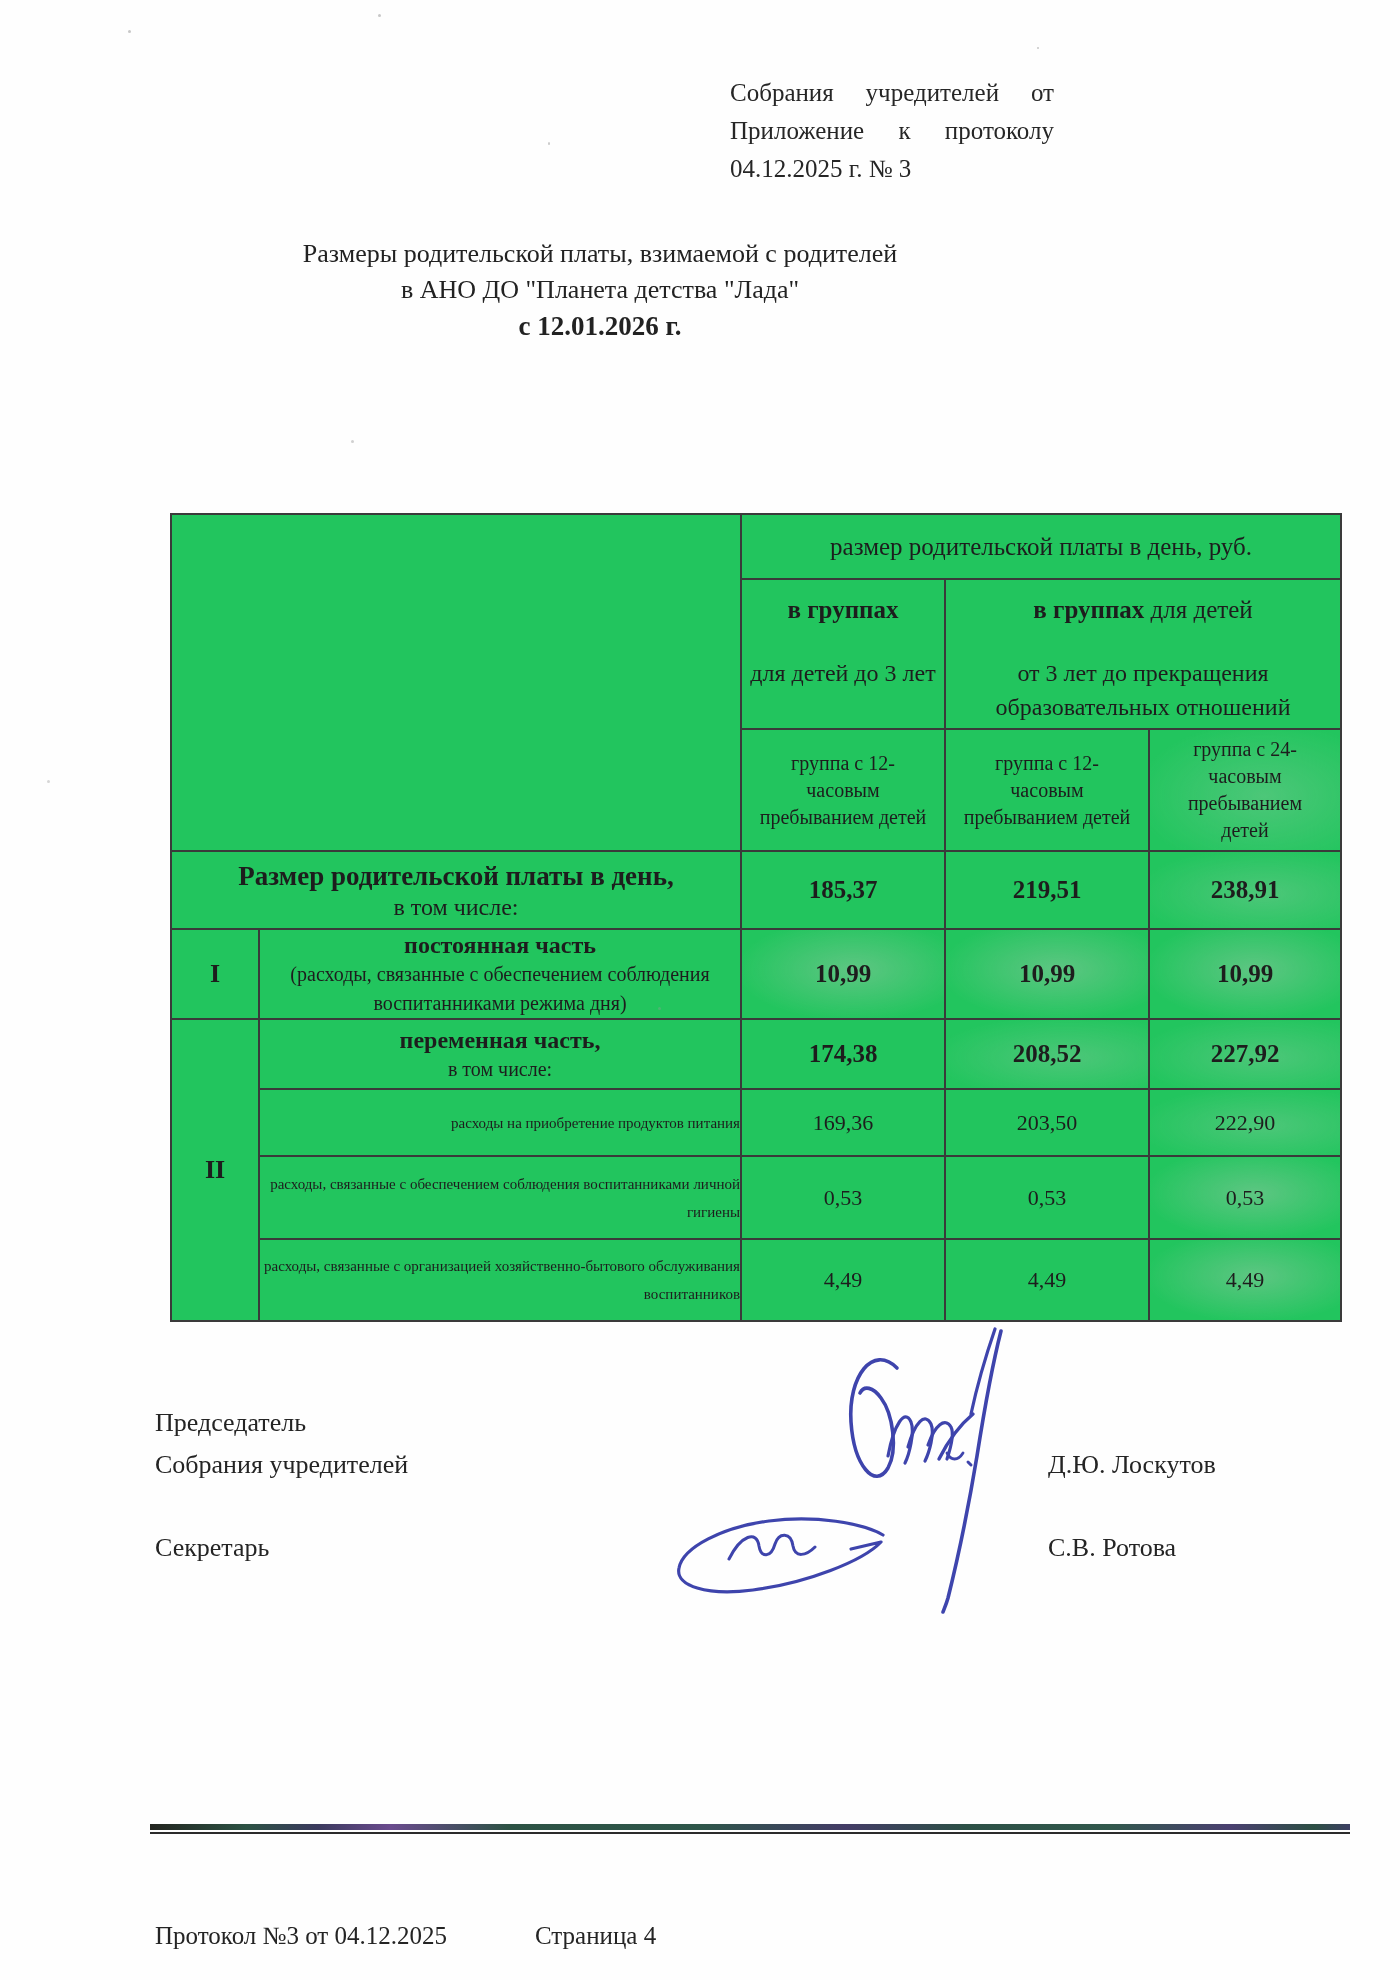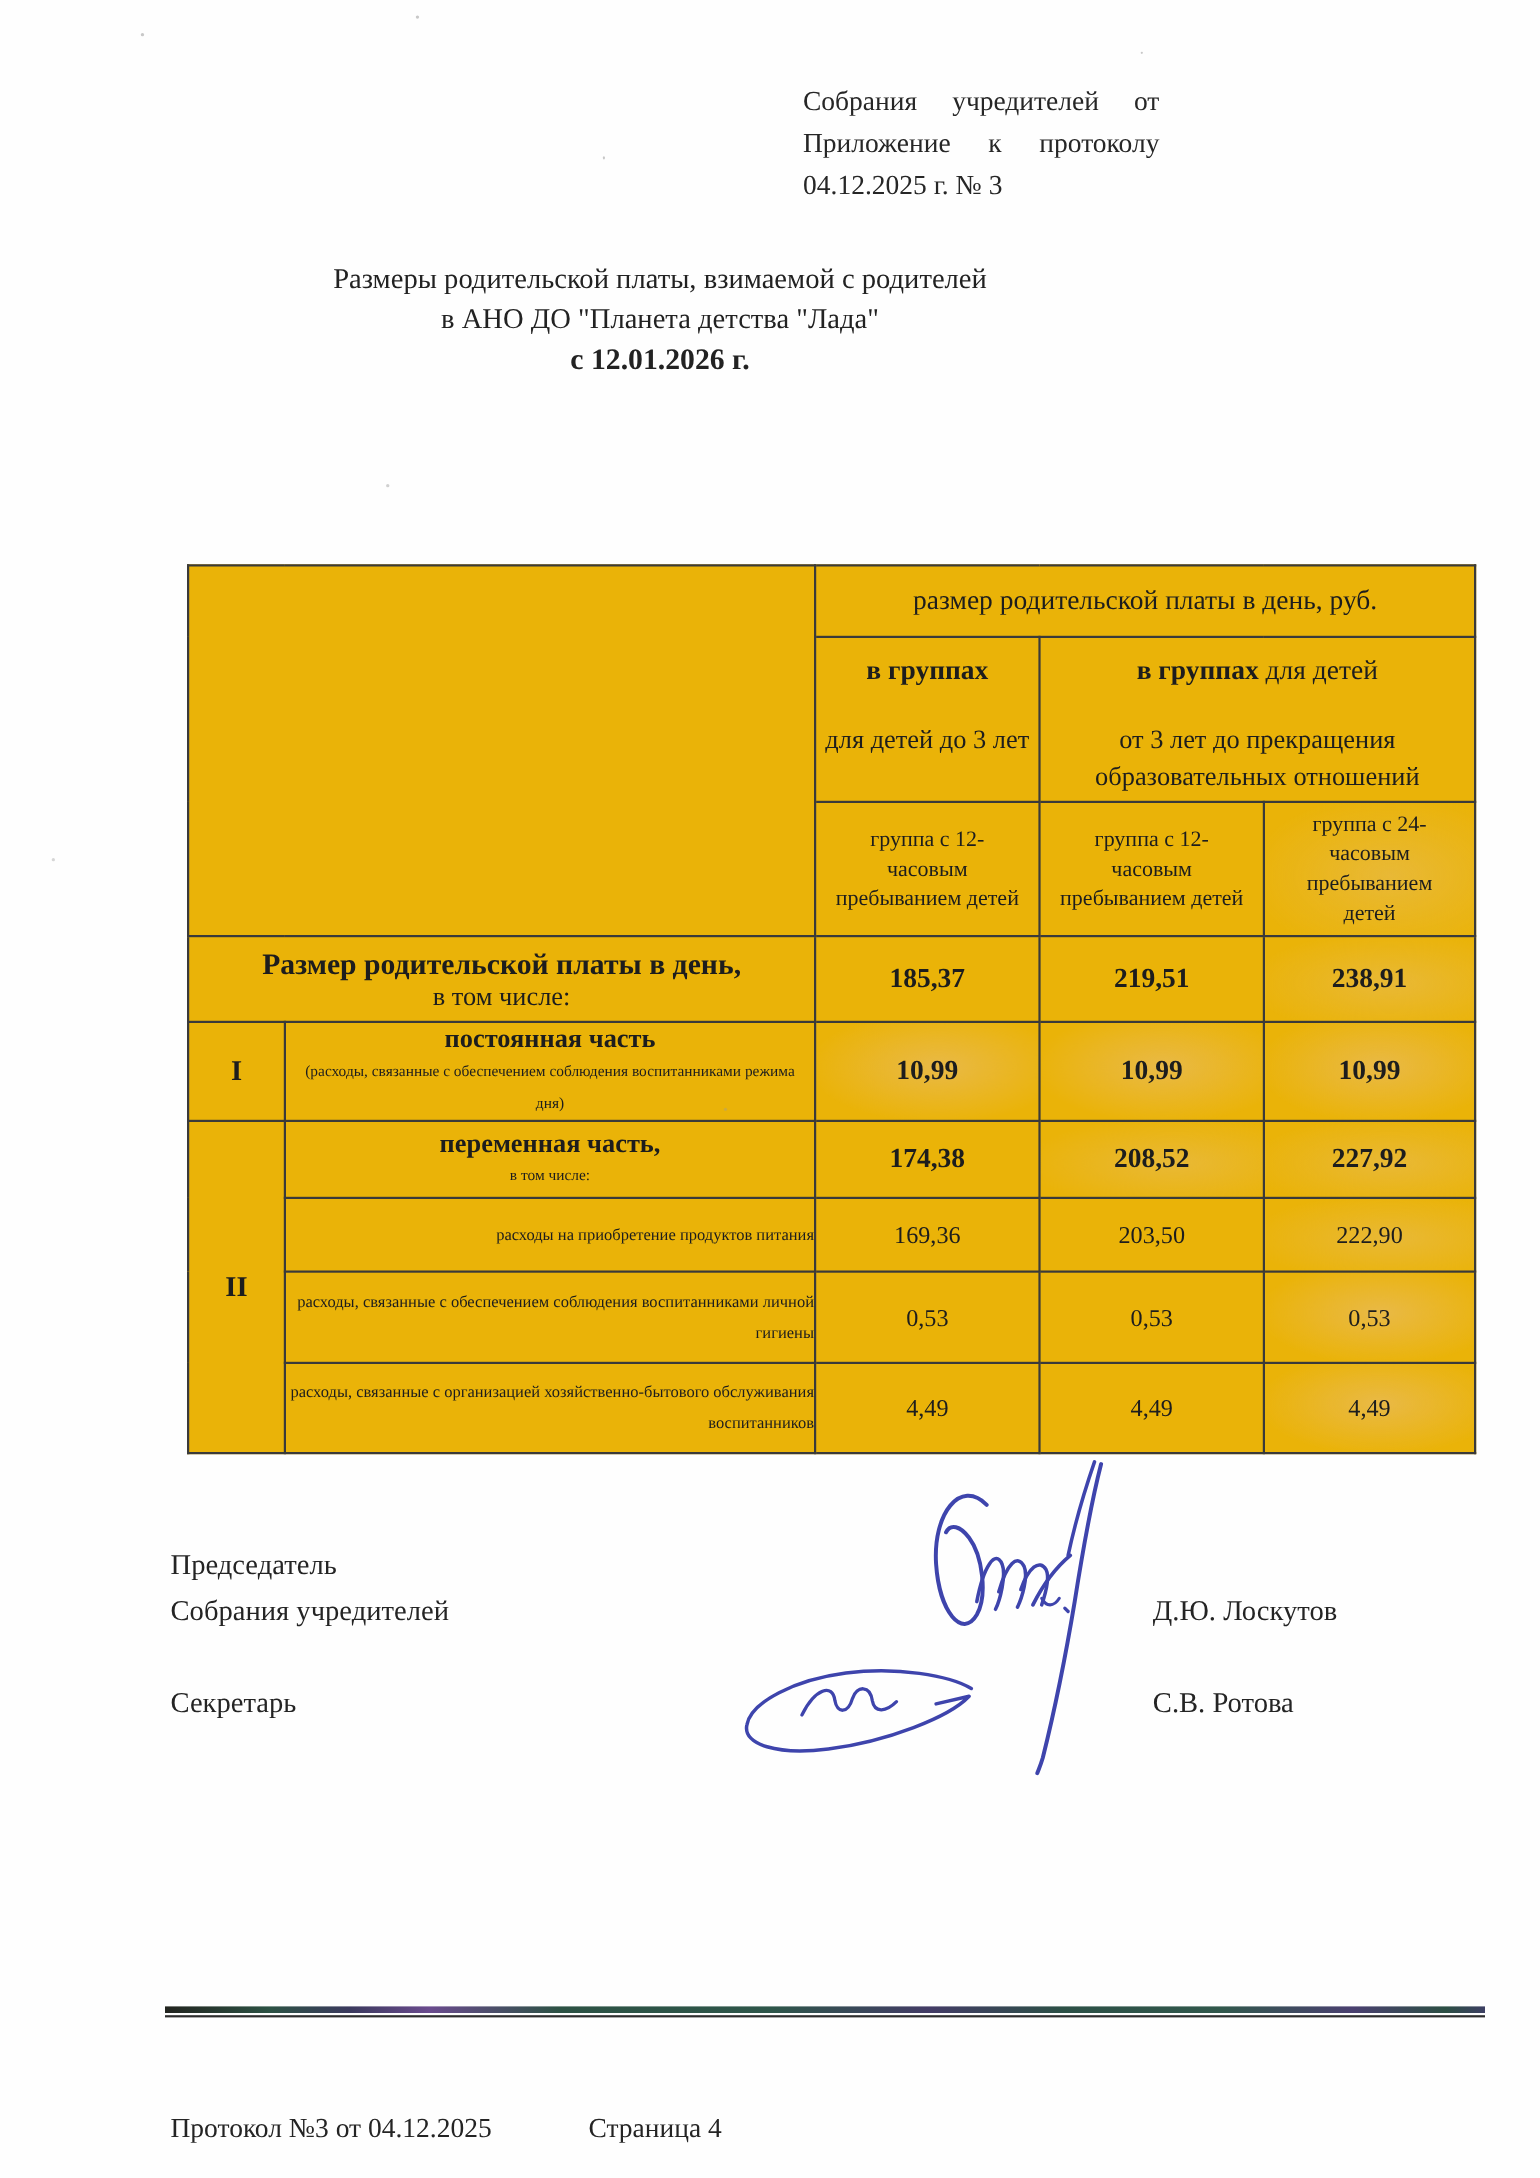--- a/index.html
+++ b/index.html
@@ -16,31 +16,31 @@
   .annex .jline { text-align:justify; text-align-last:justify; }
 
   
   .title { position:absolute; left:140px; top:236px; width:920px;
            text-align:center; font-size:26px; line-height:36px; color:#222; }
   .title .date-line { font-weight:bold; font-size:27px; }
 
   
   table.rates { position:absolute; left:170px; top:513px;
                 border-collapse:collapse; table-layout:fixed; width:1170px;
-                background:#eab308; }
+                background:#22c55e; }
   table.rates td { border:2px solid #3a3a3a; padding:0 6px;
                    text-align:center; vertical-align:middle; color:#1d1d1d; }
   .cell-ha { font-size:25px; }
   .cell-hb { vertical-align:top !important; padding-top:16px !important; }
   .hb-top  { font-size:25px; font-weight:bold; margin-bottom:32px; }
   .hb-sub  { font-size:24px; line-height:34px; font-weight:normal; }
   .cell-hc { font-size:20px; line-height:27px; padding:6px 16px !important; }
   .lbl-big-b { font-size:27px; font-weight:bold; line-height:34px; }
   .lbl-b   { font-size:24px; font-weight:bold; line-height:30px; }
-  .lbl-sub { font-size:14px; line-height:29px; }
+  .lbl-sub { font-size:20px; line-height:29px; }
   .num-cell { font-size:26px; font-weight:bold; }
   .val-b   { font-size:25px; font-weight:bold; }
   .val-r   { font-size:22px; }
   .cell-right { text-align:right !important; padding:8px 0 !important;
                 font-size:15px; line-height:28px; }
   .tp { background:radial-gradient(ellipse at 55% 45%,
           rgba(231,200,214,0.30), rgba(255,255,255,0) 75%); }
   .tp2 { background:radial-gradient(ellipse at 60% 55%,
           rgba(228,205,216,0.22), rgba(255,255,255,0) 80%); }
 

